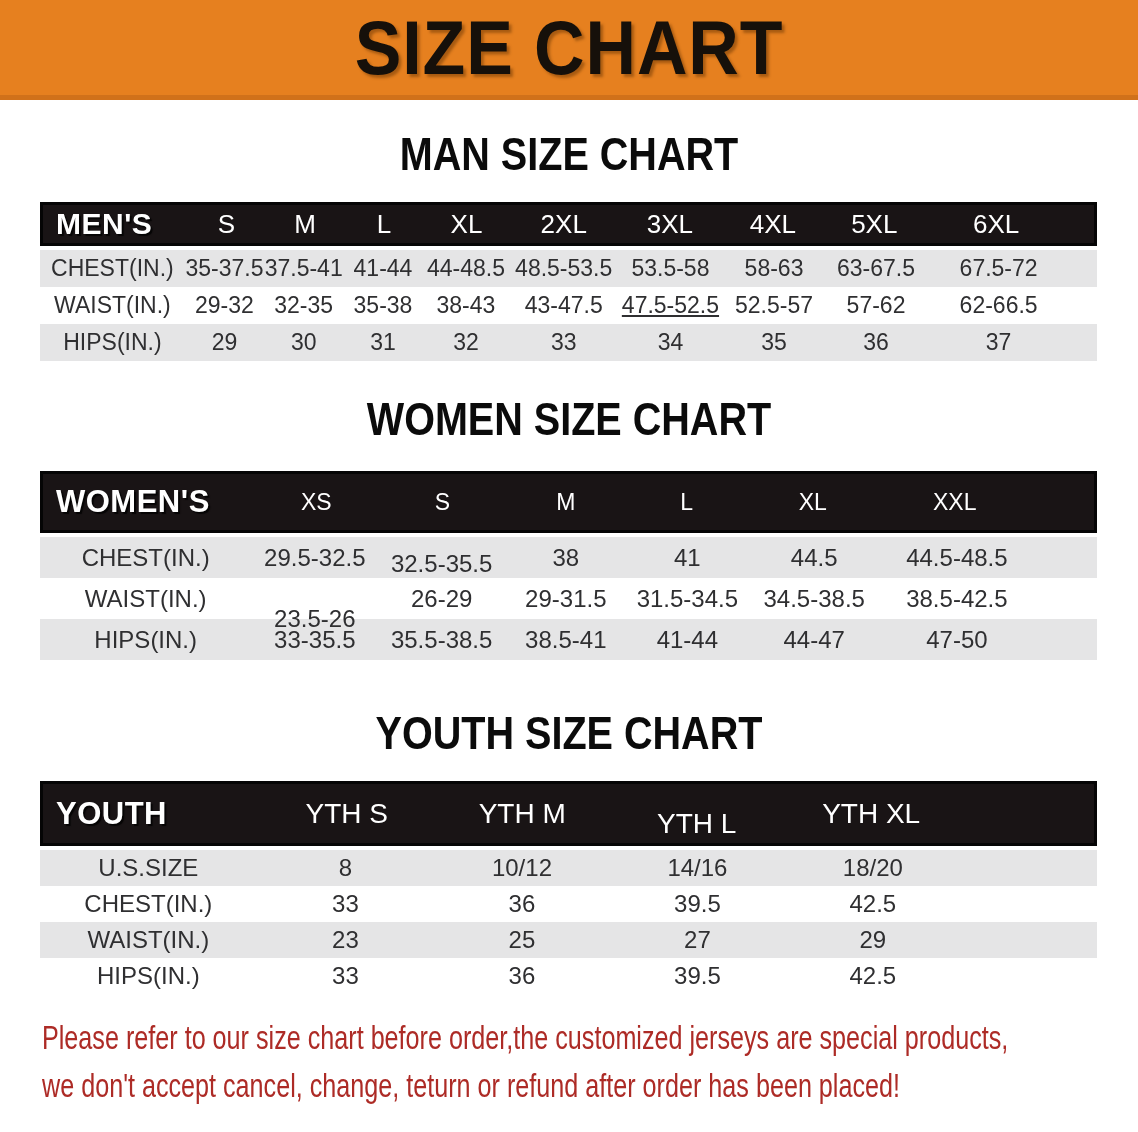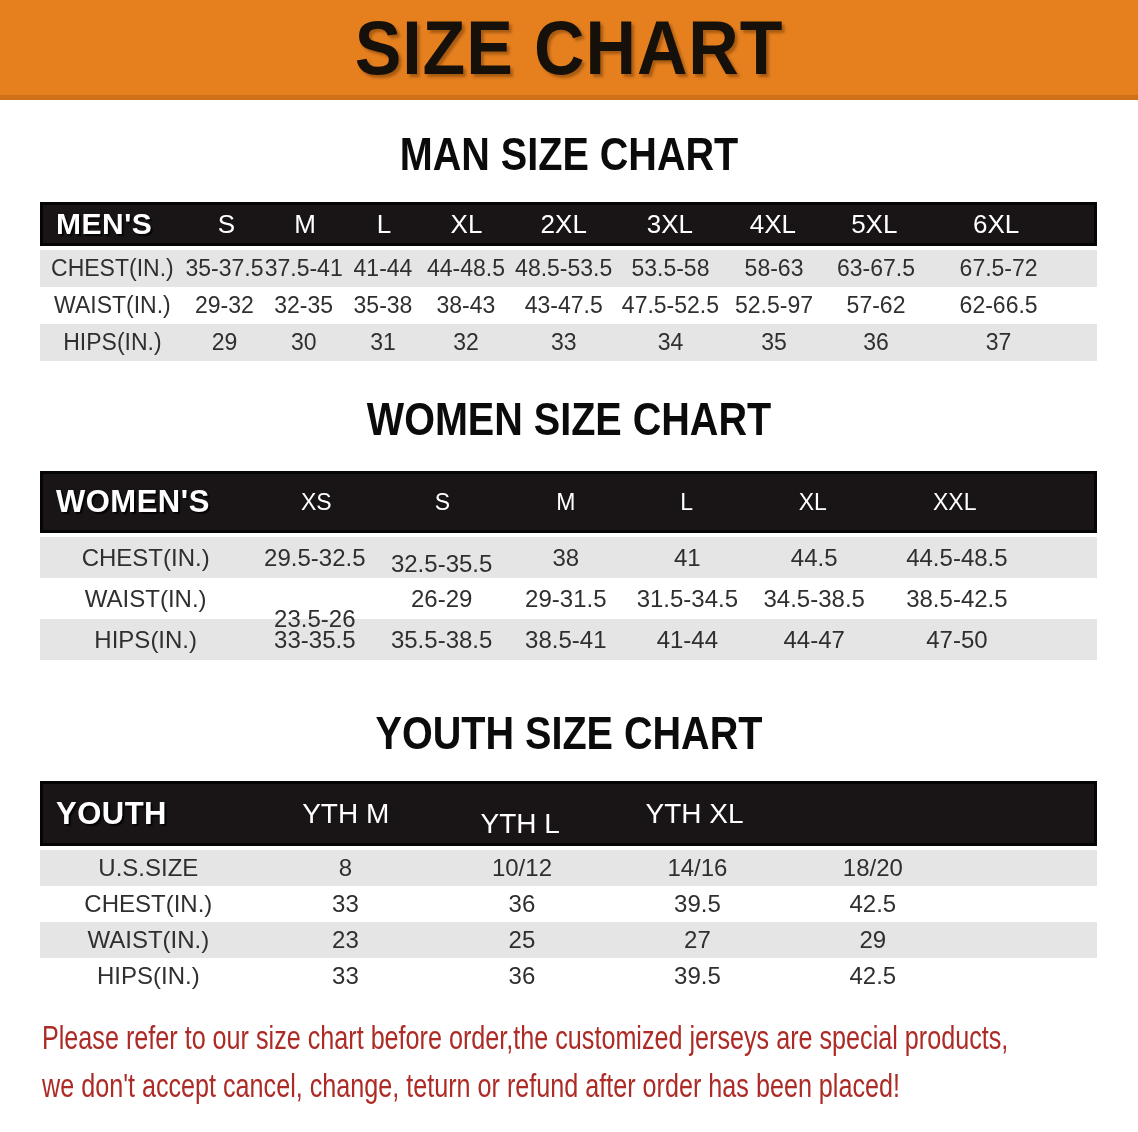--- a/index.html
+++ b/index.html
@@ -143,22 +143,22 @@
         <div class="td-value" style="width: 9.6%;">63-67.5</div>
         <div class="td-value" style="width: 13.6%;">67.5-72</div>
       </div>
       <div class="t-row">
         <div class="td-label" style="width: 13.7%;">WAIST(IN.)</div>
         <div class="td-value" style="width: 7.5%;">29-32</div>
         <div class="td-value" style="width: 7.5%;">32-35</div>
         <div class="td-value" style="width: 7.5%;">35-38</div>
         <div class="td-value" style="width: 8.2%;">38-43</div>
         <div class="td-value" style="width: 10.3%; text-align: center;">43-47.5</div>
-        <div class="td-value" style="width: 9.9%;">47.5-52.5</div>
-        <div class="td-value" style="width: 9.7%;">52.5-97</div>
+        <div class="td-value" style="width: 9.9%; text-decoration: underline;">47.5-52.5</div>
+        <div class="td-value" style="width: 9.7%;">52.5-57</div>
         <div class="td-value" style="width: 9.6%;">57-62</div>
         <div class="td-value" style="width: 13.6%;">62-66.5</div>
       </div>
       <div class="t-row alt">
         <div class="td-label" style="width: 13.7%;">HIPS(IN.)</div>
         <div class="td-value" style="width: 7.5%;">29</div>
         <div class="td-value" style="width: 7.5%;">30</div>
         <div class="td-value" style="width: 7.5%;">31</div>
         <div class="td-value" style="width: 8.2%;">32</div>
         <div class="td-value" style="width: 10.3%;">33</div>
@@ -210,20 +210,21 @@
         <div class="td-value" style="width: 14.5%;">47-50</div>
       </div>
     </div>
 </section>
 
 <section class="sec-youth">
   <h2 class="section-title">YOUTH SIZE CHART</h2>
   <div class="size-table table-youth">
       <div class="t-head">
         <div class="th-label" style="width: 20.5%;">YOUTH</div>
+        <div class="th-size" style="width: 16.8%;">YTH S</div>
         <div class="th-size" style="width: 16.6%;">YTH M</div>
         <div class="th-size" style="width: 16.6%; margin-top: 20px;">YTH L</div>
         <div class="th-size" style="width: 16.6%;">YTH XL</div>
       </div>
       <div class="t-row alt">
         <div class="td-label" style="width: 20.5%;">U.S.SIZE</div>
         <div class="td-value" style="width: 16.8%;">8</div>
         <div class="td-value" style="width: 16.6%;">10/12</div>
         <div class="td-value" style="width: 16.6%;">14/16</div>
         <div class="td-value" style="width: 16.6%;">18/20</div>

